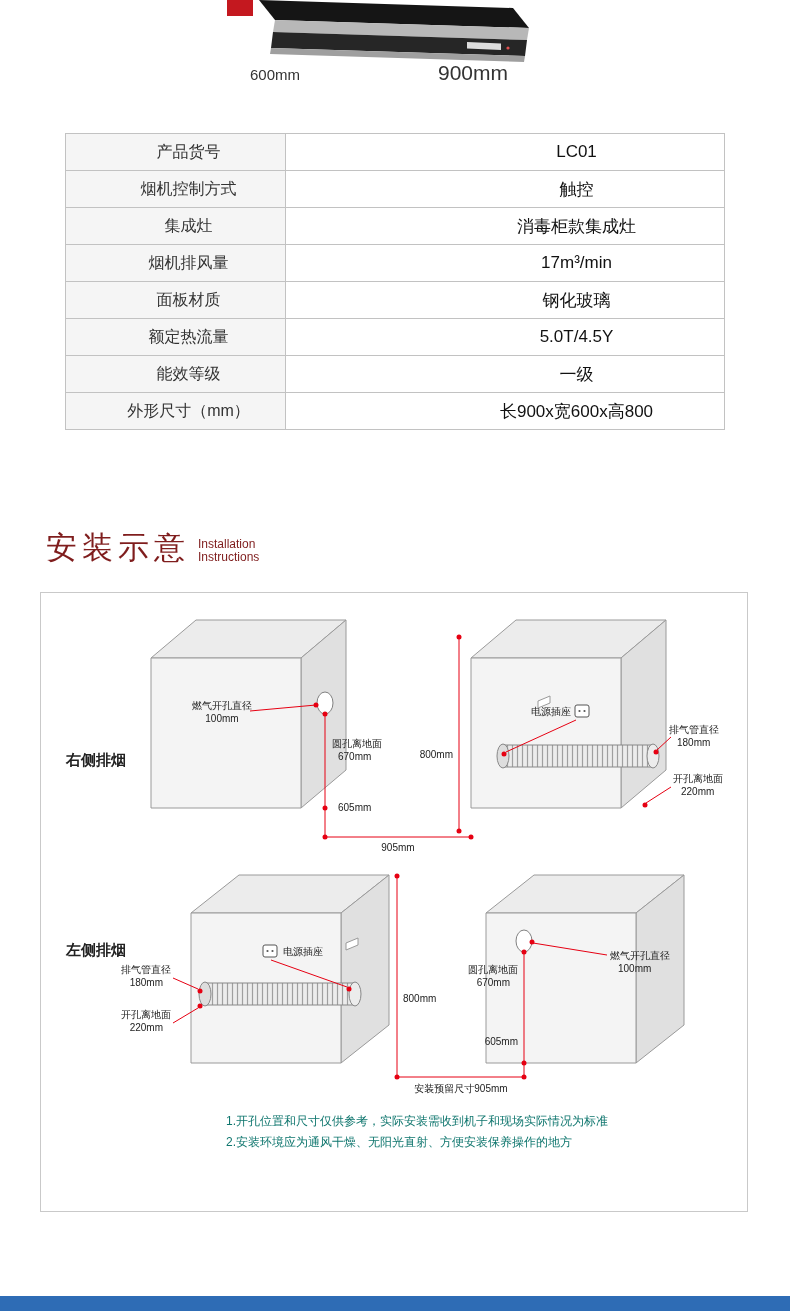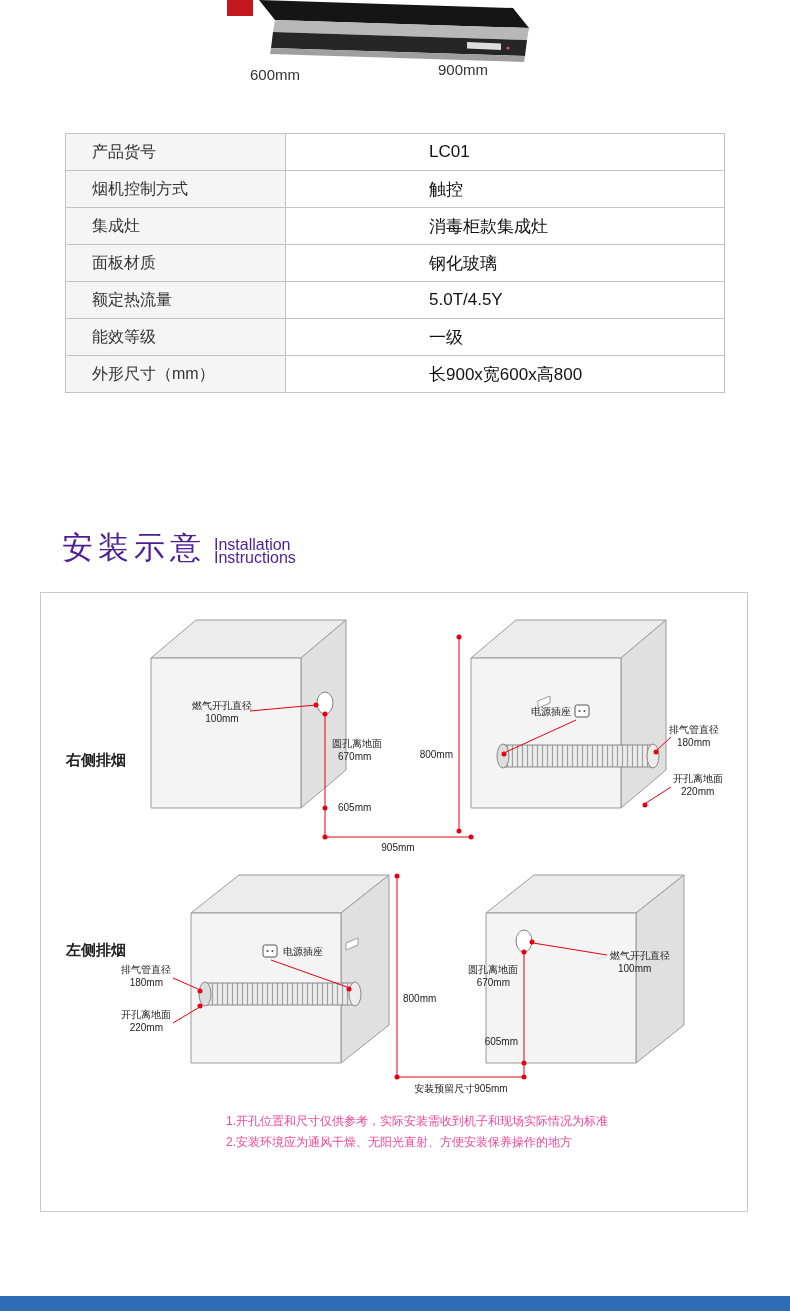--- a/index.html
+++ b/index.html
@@ -5,46 +5,46 @@
   * { margin:0; padding:0; box-sizing:border-box; }
   html,body { background:#fff; }
   .page {
     position:relative; width:790px; height:1311px; margin:0 auto;
     background:#ffffff; overflow:hidden;
     font-family:"Liberation Sans","DejaVu Sans",sans-serif; color:#333;padding-left:20px;
   }
   
   .product-figure { position:absolute; left:215px; top:0; width:330px; height:95px; }
   
-  .spec-table { position:absolute; left:65px; top:133px; width:660px; border-collapse:collapse; }
+  .spec-table { position:absolute; left:65px; top:133px; width:660px; border-collapse:collapse;text-align:center; }
   .spec-table td { border:1px solid #c2c2c2; height:37px; font-size:16px; vertical-align:middle; }
   .spec-table td.k { width:220px; background:#f5f5f5; padding-left:26px; color:#333; }
   .spec-table td.v { padding-left:143px; font-weight:normal; font-size:17px; color:#111; }
   
-  .section-title { position:absolute; left:62px; top:527px; color:#4c1d95; height:44px; }
+  .section-title { position:absolute; left:46px; top:527px; color:#7f1d1d; height:44px; }
   .section-title .cn { font-size:31px; letter-spacing:5px; }
-  .section-title .en { position:absolute; left:152px; top:11px; font-size:16px; line-height:13px; white-space:nowrap; }
+  .section-title .en { position:absolute; left:152px; top:11px; font-size:12px; line-height:13px; white-space:nowrap; }
   
   .install-box { position:absolute; left:40px; top:592px; width:708px; height:620px; border:1px solid #c9c9c9; background:#fff; }
   .diagram-svg { position:absolute; left:0; top:0; }
-  .notes { position:absolute; left:185px; top:518px; font-size:12px; color:#ec4899; line-height:21px; white-space:nowrap; }
+  .notes { position:absolute; left:185px; top:518px; font-size:12px; color:#0f766e; line-height:21px; white-space:nowrap; }
   
   .bottom-bar { position:absolute; left:0; top:1296px; width:790px; height:15px; background:#2e6cb5; }
   
   .face-front { fill:#f4f4f4; stroke:#9a9a9a; stroke-width:1; }
   .face-top   { fill:#ececec; stroke:#9a9a9a; stroke-width:1; }
   .face-side  { fill:#e0e0e0; stroke:#9a9a9a; stroke-width:1; }
   .rline { stroke:#e60012; stroke-width:1; fill:none; }
   .rdot  { fill:#e60012; }
   .dt { font-size:10px; fill:#222; }
   .sec { font-size:15px; font-weight:bold; fill:#222; }
   .hole { fill:#ffffff; stroke:#808080; stroke-width:1; }
   .slot { fill:#ffffff; stroke:#9a9a9a; stroke-width:1; }
   .dim-600 { position:absolute; left:250px; top:66px; font-size:15px; color:#333; }
-  .dim-900 { position:absolute; left:438px; top:61px; font-size:15px; color:#333; }
+  .dim-900 { position:absolute; left:438px; top:61px; font-size:21px; color:#333; }
 </style>
 </head>
 <body>
 
 <div class="page">
 
   <div class="product-figure">
     <svg width="330" height="95" viewBox="0 0 330 95">
       <polygon points="44,0 298,8 314,28 60,20" fill="#151515"></polygon>
       <polygon points="60,20 314,28 312,40 58,32" fill="#b8b8b8"></polygon>
@@ -64,20 +64,24 @@
         <td class="k">产品货号</td>
         <td class="v">LC01</td>
       </tr>
       <tr>
         <td class="k">烟机控制方式</td>
         <td class="v">触控</td>
       </tr>
       <tr>
         <td class="k">集成灶</td>
         <td class="v">消毒柜款集成灶</td>
+      </tr>
+      <tr>
+        <td class="k">烟机排风量</td>
+        <td class="v">17m³/min</td>
       </tr>
       <tr>
         <td class="k">面板材质</td>
         <td class="v">钢化玻璃</td>
       </tr>
       <tr>
         <td class="k">额定热流量</td>
         <td class="v">5.0T/4.5Y</td>
       </tr>
       <tr>

